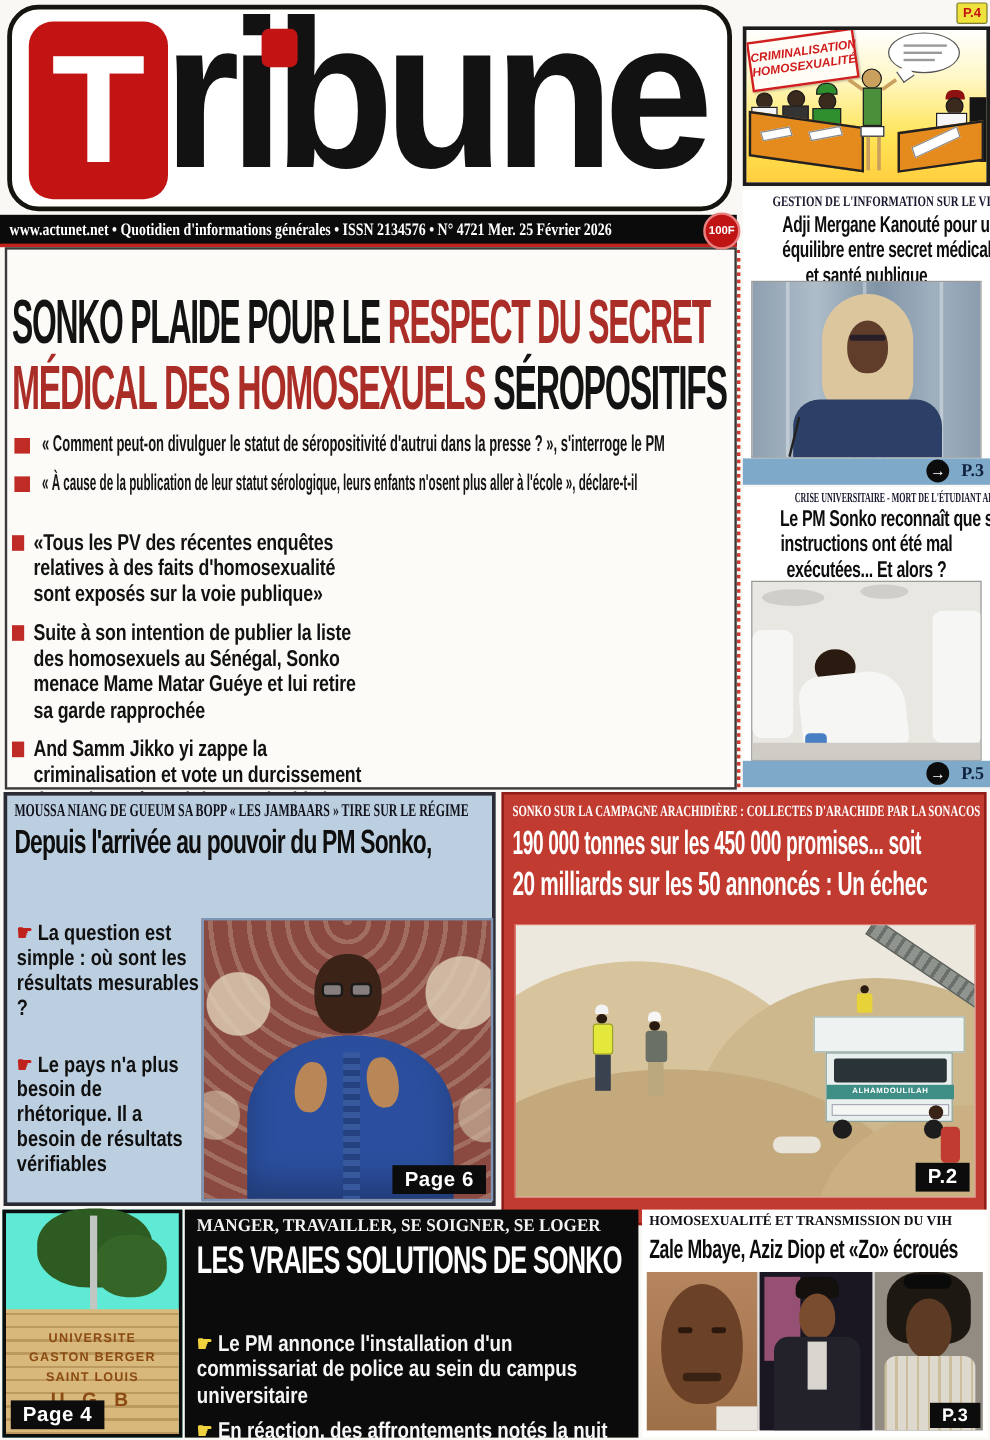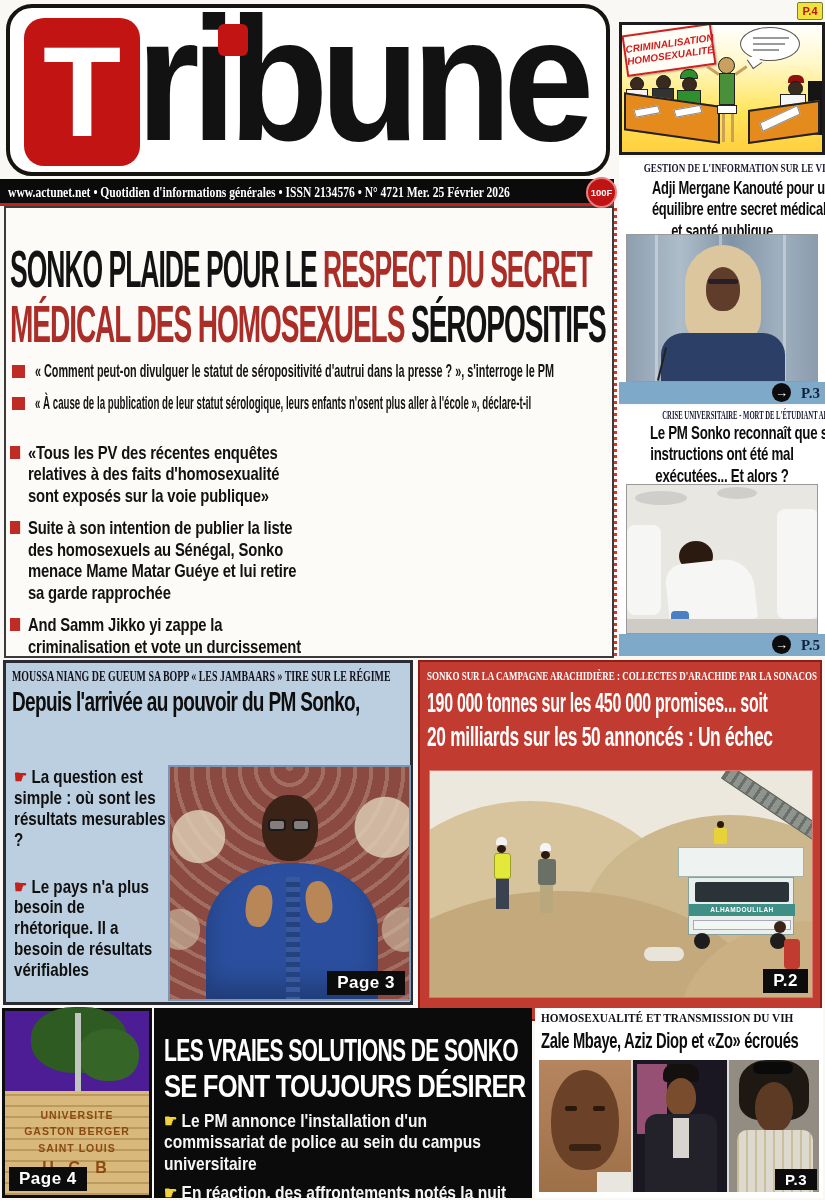--- a/index.html
+++ b/index.html
@@ -139,21 +139,21 @@
   .truck-cab { position:absolute; left:10px; top:30px; width:106px; height:58px; background:#e8efec; border:1px solid #88a09a; }
   .truck-glass { position:absolute; left:6px; top:4px; width:94px; height:20px; background:#2a3438; border-radius:2px; }
   .truck-band { position:absolute; left:0px; top:26px; width:106px; height:12px; background:#3f8f86; color:#fff;
                 font-size:6.5px; font-weight:bold; text-align:center; line-height:12px; letter-spacing:0.5px; }
   .wheel { position:absolute; width:16px; height:16px; background:#1d1d1d; border-radius:50%; }
   .conveyor { left:300px; top:-6px; width:110px; height:16px; background:#8f948e; border:1px solid #5c615b;
               transform:rotate(34deg); transform-origin:0 0;
               background-image:repeating-linear-gradient(90deg, rgba(0,0,0,.25) 0 3px, transparent 3px 9px); }
 
   
-  .ugb { left:2px; top:1008px; width:150px; height:190px; border:3px solid #0d0d0d; background:#4c1d95; }
+  .ugb { left:2px; top:1008px; width:150px; height:190px; border:3px solid #0d0d0d; background:#5eead4; }
   .tree { position:absolute; background:#2e5b22; border-radius:45%; }
   .pole { left:70px; top:2px; width:6px; height:78px; background:#c2c6c2; }
   .fence { left:0; bottom:0; width:100%; height:104px; background:#d9b97b;
            background-image:repeating-linear-gradient(0deg, rgba(120,80,30,.3) 0 2px, transparent 2px 11px); }
   .ugb-sign { position:absolute; left:0; top:16px; width:100%; text-align:center; color:#8a4a12;
               font-weight:bold; font-size:10.5px; line-height:1.55; letter-spacing:1px; }
   .ugb-big { font-size:16px; letter-spacing:5px; }
 
   .sol { left:154px; top:1008px; width:378px; height:190px; background:#0b0b0b; color:#fff; }
   .sol-kicker { left:10px; top:6px; font-family:"Liberation Serif", serif; font-weight:bold; font-size:15px; color:#f2f2f2; }
@@ -329,21 +329,21 @@
       <div><span class="finger-red">☛</span> <span>Le pays n'a plus besoin de rhétorique. Il a besoin de résultats vérifiables</span></div>
     </div>
     <div class="photo jamb-photo">
       <div class="abs mn-body"></div>
       <div class="abs mn-stripe"></div>
       <div class="abs mn-head"></div>
       <div class="mn-glass" style="left:98px;top:52px;width:18px;height:12px;"></div>
       <div class="mn-glass" style="left:122px;top:52px;width:18px;height:12px;"></div>
       <div class="hand" style="left:76px;top:118px;width:26px;height:42px;transform:rotate(8deg);"></div>
       <div class="hand" style="left:136px;top:114px;width:26px;height:42px;transform:rotate(-8deg);"></div>
-      <div class="page-badge" style="right:4px;bottom:4px;">Page 3</div>
+      <div class="page-badge" style="right:4px;bottom:4px;">Page 6</div>
     </div>
   </div>
 
   <div class="abs arach">
     <div class="abs arach-kicker">
       <span class="fit" style="--sx:0.69">SONKO SUR LA CAMPAGNE ARACHIDIÈRE : COLLECTES D'ARACHIDE PAR LA SONACOS</span>
     </div>
     <div class="abs arach-h" style="top:26px;">
       <span class="fit" style="--sx:0.57">190 000 tonnes sur les 450 000 promises... soit</span>
     </div>
@@ -400,25 +400,25 @@
         <div>UNIVERSITE</div>
         <div>GASTON BERGER</div>
         <div>SAINT LOUIS</div>
         <div class="ugb-big">U G B</div>
       </div>
     </div>
     <div class="page-badge" style="left:4px;bottom:4px;">Page 4</div>
   </div>
 
   <div class="abs sol">
+    <div class="abs sol-kicker">
+      <span class="fit" style="--sx:0.95">MANGER, TRAVAILLER, SE SOIGNER, SE LOGER</span>
+    </div>
     <div class="abs sol-h" style="top:26px;">
       <span class="fit" style="--sx:0.66">LES VRAIES SOLUTIONS DE SONKO</span>
-    </div>
-    <div class="abs sol-h" style="top:62px;">
-      <span class="fit" style="--sx:0.80">SE FONT TOUJOURS DÉSIRER</span>
     </div>
     <div class="abs sol-bullets">
       <div style="margin-bottom:8px;"><span class="finger-yel">☛</span> <span>Le PM annonce l'installation d'un commissariat de police au sein du campus universitaire</span></div>
       <div><span class="finger-yel">☛</span> <span>En réaction, des affrontements notés la nuit dernière à l'université Gaston Berger de Saint-Louis</span></div>
     </div>
   </div>
 
   <div class="abs ecr">
     <div class="abs ecr-kicker">
       <span class="fit" style="--sx:0.98">HOMOSEXUALITÉ ET TRANSMISSION DU VIH</span>

